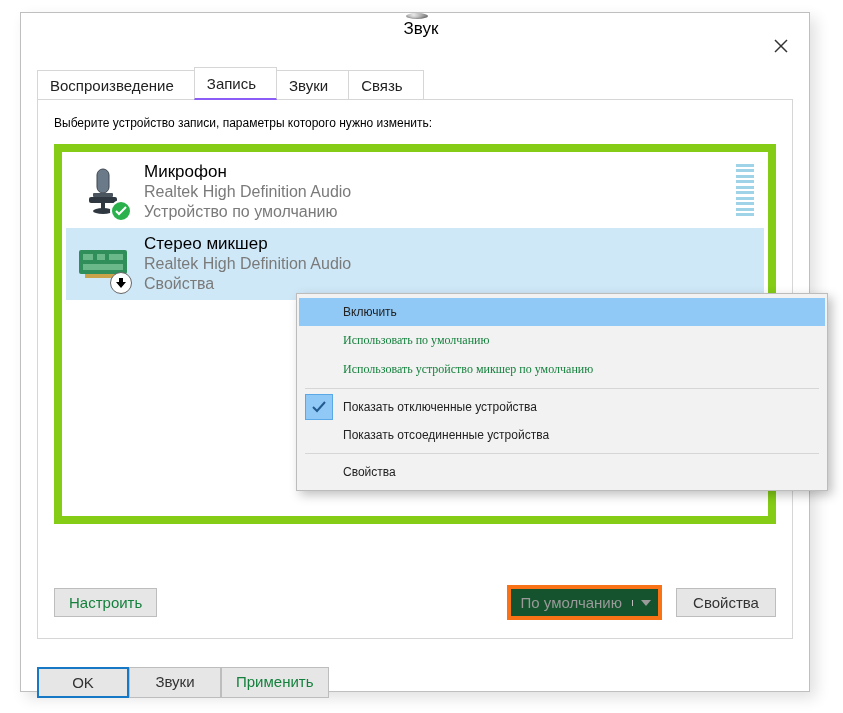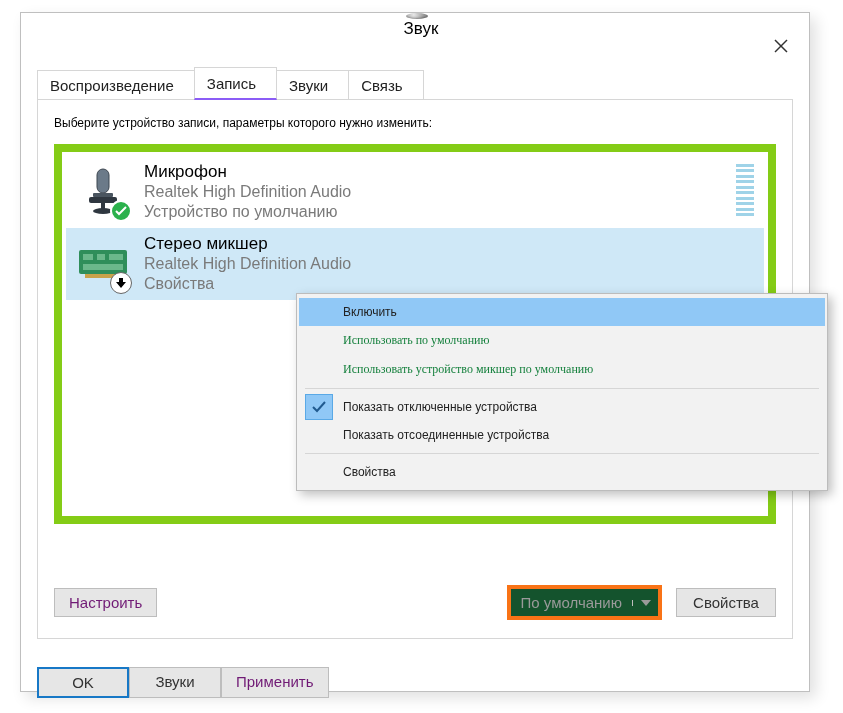--- a/index.html
+++ b/index.html
@@ -147,21 +147,21 @@
   }
   .btn {
     min-width: 100px;
     padding: 5px 14px;
     background: #e6e6e6;
     border: 1px solid #bdbdbd;
     font-size: 15px;
     text-align: center;
     color: #333;
   }
-  .btn.disabled { color: #701a75; }
+  .btn.disabled { color: #15803d; }
   .btn.primary {
     background: #e6e6e6;
     border: 2px solid #1778c6;
   }
   .dd-btn {
     display: flex; align-items: center;
     margin-left: auto;
     border: 4px solid #f97316;
     background: #14532d;
     color: #9a9a9a;

